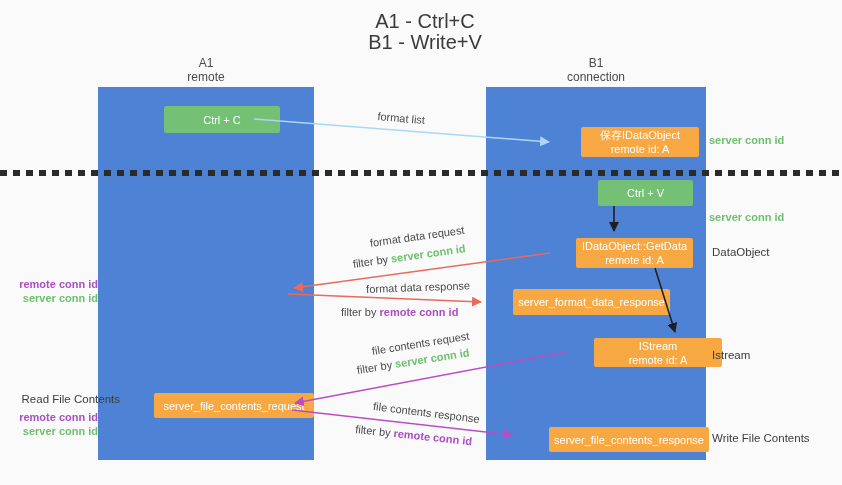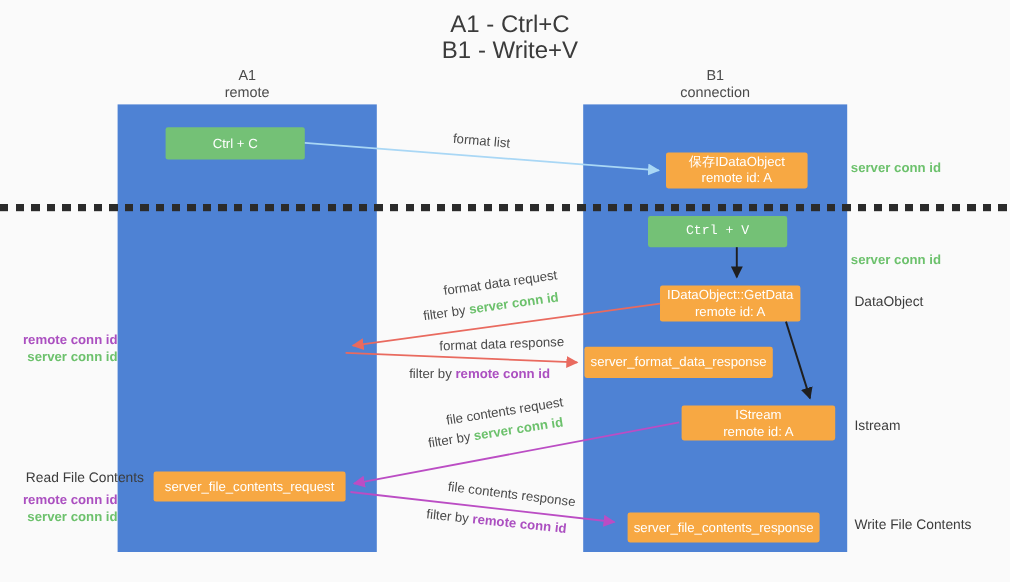--- a/index.html
+++ b/index.html
@@ -13,21 +13,21 @@
   .lane-header { position:absolute; top:56px; text-align:center; font-size:12px;
                  line-height:14px; color:#4a4a4a; z-index:5; }
 
   .lane { position:absolute; top:87px; height:373px; background:#4e82d4; z-index:1; }
 
   .divider { position:absolute; left:0; top:170px; width:842px; height:6px; z-index:2;
              background:repeating-linear-gradient(90deg,#2b2b2b 0 7px,transparent 7px 13px); }
 
   .node { position:absolute; display:flex; flex-direction:column; align-items:center;
           justify-content:center; color:#fff; font-size:11px; line-height:14px;
-          border-radius:2px; text-align:left; z-index:3; white-space:nowrap; }
+          border-radius:2px; text-align:left; z-index:3; white-space:nowrap;margin-left:26px; }
   .node.green  { background:#74c176; }
   .node.orange { background:#f7a843; }
 
   .albl { position:absolute; font-size:11px; color:#4a4a4a; white-space:nowrap;
           transform-origin:left top; z-index:4; }
   .green-t  { color:#6cc16c; font-weight:bold; }
   .purple-t { color:#ab4fc0; font-weight:bold; }
 
   .side { position:absolute; font-size:11.5px; line-height:14px; white-space:nowrap; z-index:4; }
   .side.dark { color:#3c3c3c; }
@@ -59,21 +59,21 @@
 
   <div class="divider"></div>
 
   <div class="node green" style="left:138px;top:106px;width:116px;height:27px;">Ctrl + C</div>
 
   <div class="node orange" style="left:555px;top:127px;width:118px;height:30px;">
     <div>保存IDataObject</div>
     <div>remote id: A</div>
   </div>
 
-  <div class="node green" style="left:540px;top:180px;width:116px;height:26px;font-family:Liberation Mono, monospace;">Ctrl + V</div>
+  <div class="node green" style="left:572px;top:180px;width:95px;height:26px;">Ctrl + V</div>
 
   <div class="node orange" style="left:550px;top:238px;width:117px;height:30px;">
     <div>IDataObject::GetData</div>
     <div>remote id: A</div>
   </div>
 
 
   <div class="node orange" style="left:487px;top:289px;width:157px;height:26px;">server_format_data_response</div>
 
   <div class="node orange" style="left:568px;top:338px;width:128px;height:29px;">

